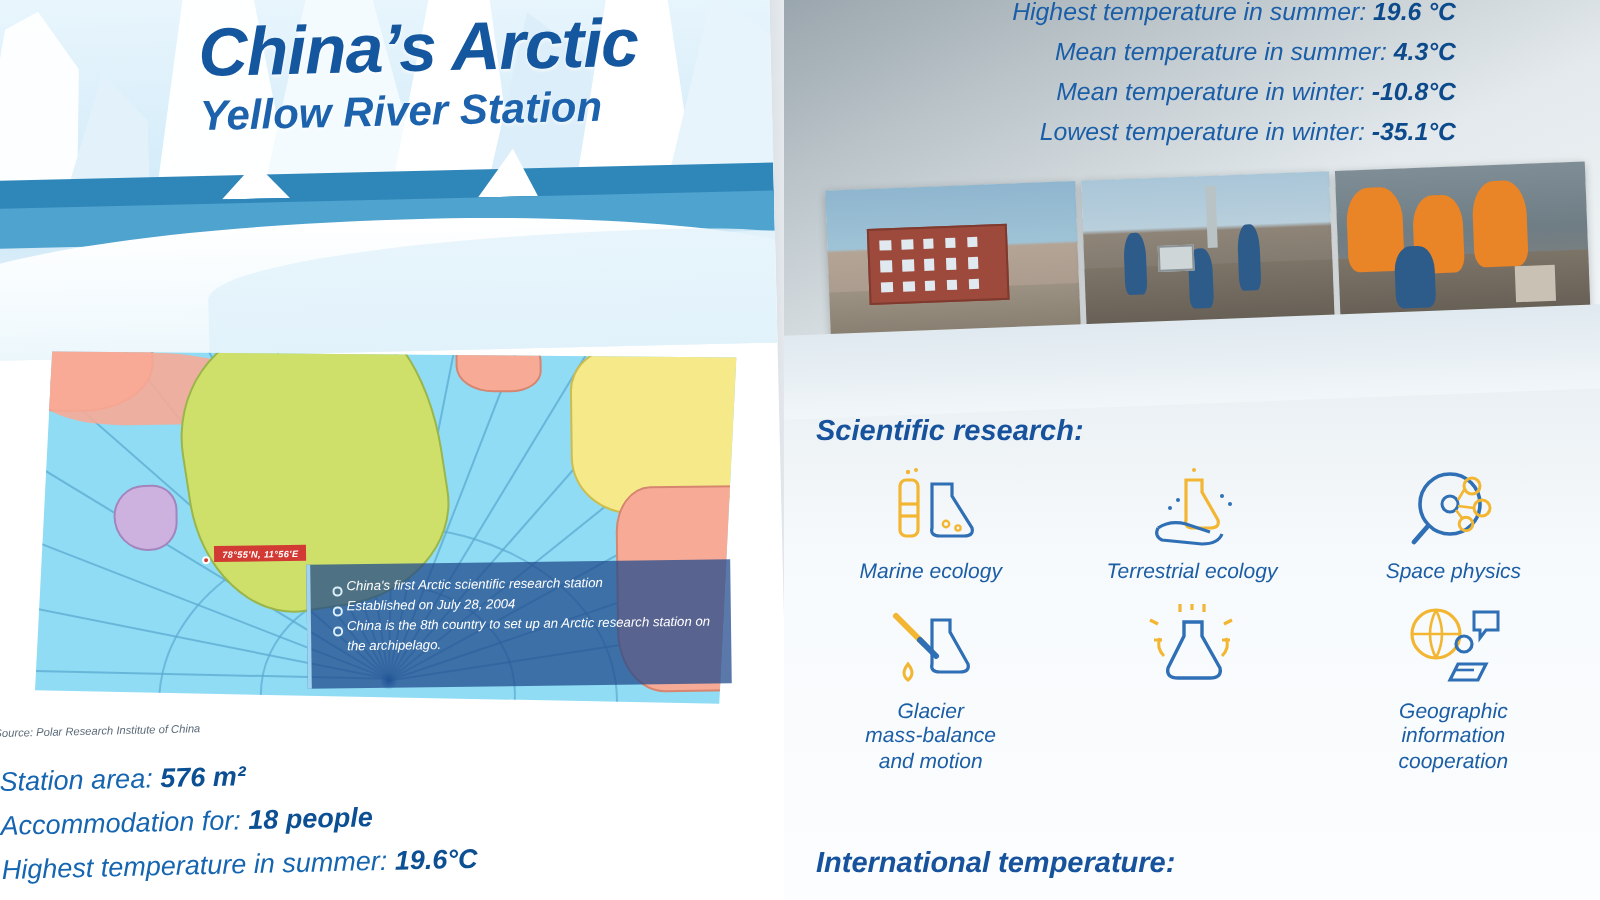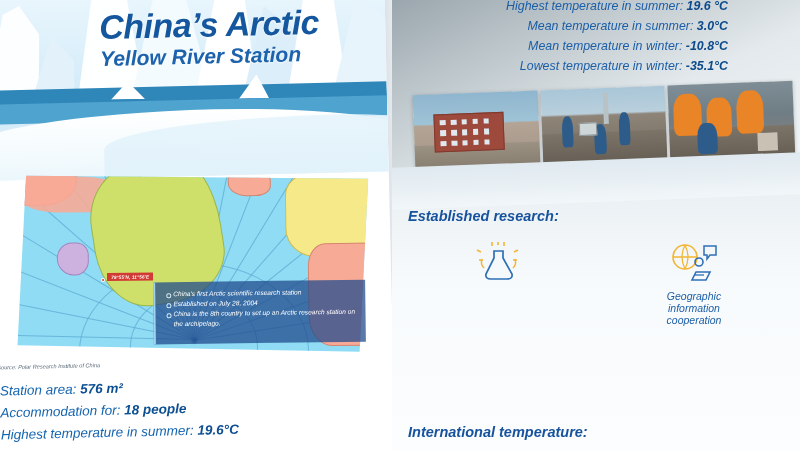--- a/index.html
+++ b/index.html
@@ -240,21 +240,21 @@
     <div class="rp-bg"></div>
     <div class="rp-fade"></div>
 
     <div class="temps">
       <div class="temp">
         <span>Highest temperature in summer:</span>
         <b>19.6 °C</b>
       </div>
       <div class="temp">
         <span>Mean temperature in summer:</span>
-        <b>3.0°C</b>
+        <b>4.3°C</b>
       </div>
       <div class="temp">
         <span>Mean temperature in winter:</span>
         <b>-10.8°C</b>
       </div>
       <div class="temp">
         <span>Lowest temperature in winter:</span>
         <b>-35.1°C</b>
       </div>
     </div>
@@ -293,31 +293,88 @@
         <div class="ground2"></div>
         <div class="person po" style="left:4%;top:12%;width:22%;height:54%"></div>
         <div class="person po" style="left:30%;top:18%;width:20%;height:50%"></div>
         <div class="person po" style="left:54%;top:10%;width:22%;height:56%"></div>
         <div class="person pb" style="left:22%;top:50%;width:16%;height:40%"></div>
         <div style="position:absolute;left:70%;top:66%;width:16%;height:22%;background:#c9c2b4"></div>
       </div>
     </div>
     <div class="ice-shelf"></div>
 
-    <div class="sr-title">Established research:</div>
+    <div class="sr-title">Scientific research:</div>
 
     <div class="icons-grid">
       <div class="icon-row">
 
-
-
+        <div class="icon-cell">
+          <div class="icon-art">
+            <svg width="46" height="42" viewBox="0 0 46 42">
+              <path d="M24 14 L24 8 L34 8 L34 14 L44 30 Q45 34 40 34 L28 34 Q23 34 24 30 Z" fill="none" stroke="#2f6fb5" stroke-width="1.6"></path>
+              <rect x="8" y="6" width="9" height="28" rx="3" fill="none" stroke="#f2b632" stroke-width="1.6"></rect>
+              <path d="M8 18 L17 18" stroke="#f2b632" stroke-width="1.6"></path>
+              <path d="M8 24 L17 24" stroke="#f2b632" stroke-width="1.6"></path>
+              <circle cx="12" cy="2" r="1.1" fill="#f2b632"></circle>
+                <circle cx="16" cy="1" r="1" fill="#f2b632"></circle>
+              <circle cx="31" cy="28" r="1.6" fill="none" stroke="#f2b632" stroke-width="1.2"></circle>
+              <circle cx="37" cy="30" r="1.3" fill="none" stroke="#f2b632" stroke-width="1.2"></circle>
+            </svg>
+          </div>
+          <div class="icon-label">Marine ecology</div>
+        </div>
+
+        <div class="icon-cell">
+          <div class="icon-art">
+            <svg width="50" height="42" viewBox="0 0 50 42">
+              <path d="M22 12 L22 6 L30 6 L30 12 L38 26 Q39 30 34 30 L26 30 Q21 30 22 26 Z" fill="none" stroke="#f2b632" stroke-width="1.6"></path>
+              <path d="M8 30 Q14 26 22 28 L34 32" fill="none" stroke="#2f6fb5" stroke-width="1.6"></path>
+              <path d="M8 30 Q6 34 10 36 L30 38 Q38 38 40 33" fill="none" stroke="#2f6fb5" stroke-width="1.6"></path>
+              <circle cx="14" cy="20" r="1" fill="#2f6fb5"></circle>
+                <circle cx="18" cy="16" r="1" fill="#2f6fb5"></circle>
+              <circle cx="40" cy="14" r="1" fill="#2f6fb5"></circle>
+                <circle cx="44" cy="18" r="1" fill="#2f6fb5"></circle>
+              <circle cx="26" cy="1" r="1" fill="#f2b632"></circle>
+            </svg>
+          </div>
+          <div class="icon-label">Terrestrial ecology</div>
+        </div>
+
+        <div class="icon-cell">
+          <div class="icon-art">
+            <svg width="48" height="42" viewBox="0 0 48 42">
+              <circle cx="22" cy="18" r="15" fill="none" stroke="#2f6fb5" stroke-width="1.8"></circle>
+              <path d="M11 29 L4 37" stroke="#2f6fb5" stroke-width="2.4" stroke-linecap="round"></path>
+              <circle cx="22" cy="18" r="4" fill="none" stroke="#2f6fb5" stroke-width="1.5"></circle>
+              <circle cx="33" cy="9" r="4" fill="none" stroke="#f2b632" stroke-width="1.5"></circle>
+              <circle cx="38" cy="20" r="4" fill="none" stroke="#f2b632" stroke-width="1.5"></circle>
+              <circle cx="30" cy="28" r="3.4" fill="none" stroke="#f2b632" stroke-width="1.5"></circle>
+              <path d="M26 16 L29 11 M26 19 L34 20 M25 21 L28 25" stroke="#f2b632" stroke-width="1.3"></path>
+            </svg>
+          </div>
+          <div class="icon-label">Space physics</div>
+        </div>
       </div>
 
       <div class="icon-row row2" style="margin-top:8px;">
 
+        <div class="icon-cell">
+          <div class="icon-art">
+            <svg width="46" height="44" viewBox="0 0 46 44">
+              <path d="M24 14 L24 8 L33 8 L33 14 L42 30 Q43 34 38 34 L28 34 Q23 34 24 30 Z" fill="none" stroke="#2f6fb5" stroke-width="1.6"></path>
+              <path d="M6 6 L20 20" stroke="#f2b632" stroke-width="3" stroke-linecap="round"></path>
+              <path d="M18 18 L26 26" stroke="#2f6fb5" stroke-width="3" stroke-linecap="round"></path>
+              <path d="M12 30 Q8 35 12 38 Q16 35 12 30 Z" fill="none" stroke="#f2b632" stroke-width="1.5"></path>
+            </svg>
+          </div>
+          <div class="icon-label" style="white-space:pre-line">Glacier
+mass-balance
+and motion</div>
+        </div>
 
         <div class="icon-cell">
           <div class="icon-art">
             <svg width="48" height="44" viewBox="0 0 48 44">
               <path d="M20 16 L20 9 L29 9 L29 16 L38 32 Q39 37 33 37 L17 37 Q11 37 12 32 Z" fill="none" stroke="#2f6fb5" stroke-width="1.7"></path>
               <path d="M18 4 L18 0 M24 3 L24 -1 M30 4 L30 0" stroke="#f2b632" stroke-width="1.6"></path>
               <path d="M7 10 L3 8 M9 18 L5 18 M40 10 L44 8 M39 18 L43 18" stroke="#f2b632" stroke-width="1.6"></path>
               <path d="M10 26 Q6 22 8 17" fill="none" stroke="#f2b632" stroke-width="1.5"></path>
               <path d="M39 26 Q43 22 41 17" fill="none" stroke="#f2b632" stroke-width="1.5"></path>
             </svg>

